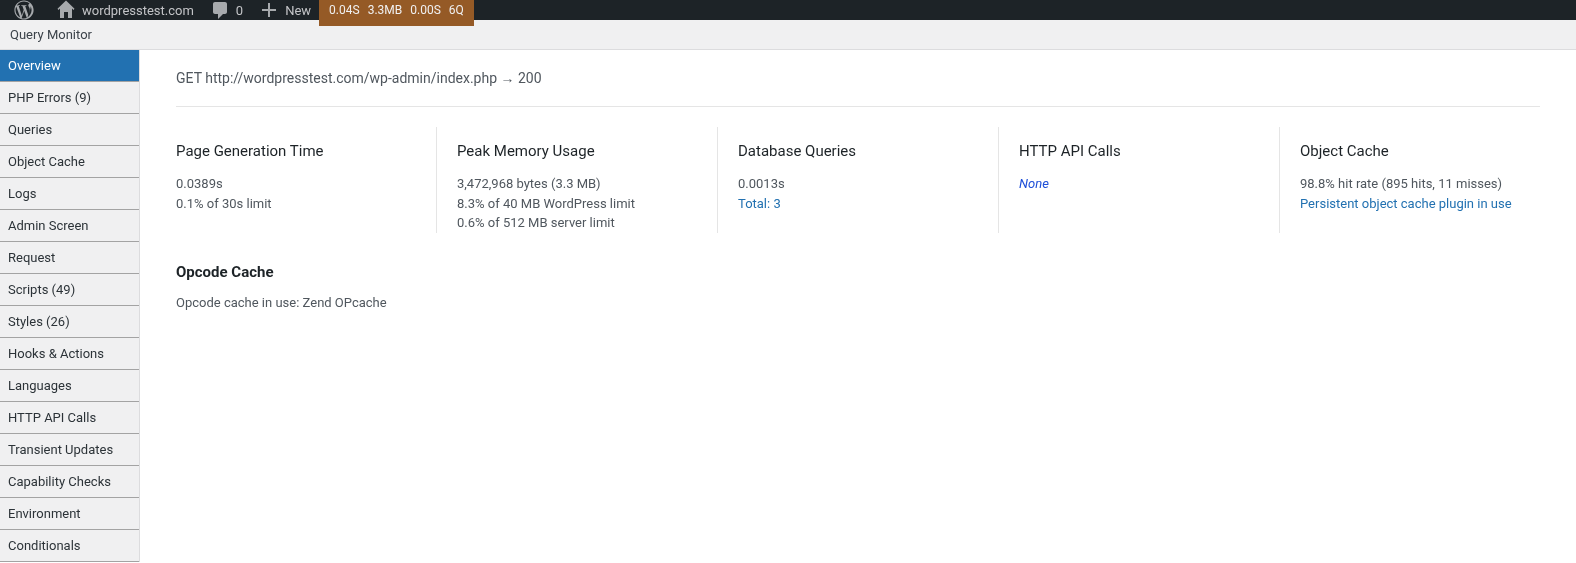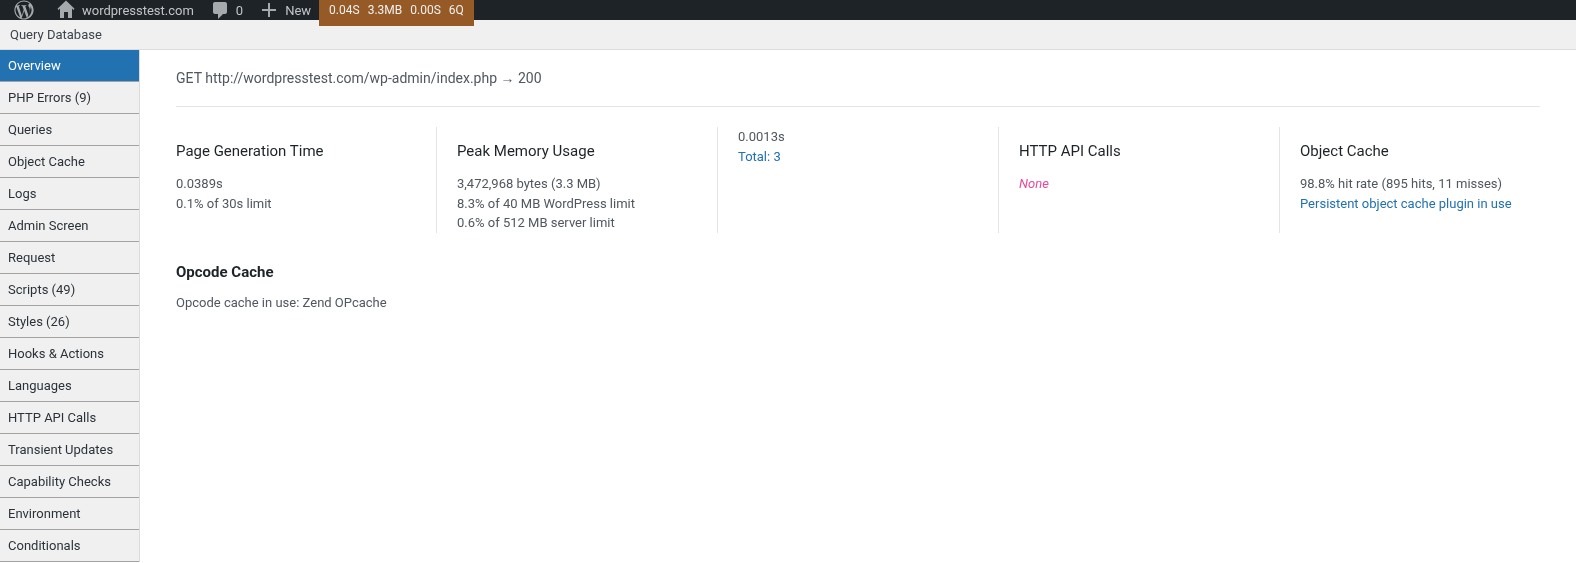--- a/index.html
+++ b/index.html
@@ -21,21 +21,21 @@
 
     .main { flex: 1; padding: 20px 36px; }
     .req-line { font-size: 14px; color: #50575e; padding-bottom: 20px; border-bottom: 1px solid #e5e5e5; margin-bottom: 20px; }
     
     .panels { display: flex; gap: 0; margin-bottom: 30px; }
     .panel { flex: 1; padding: 0 20px; border-right: 1px solid #e5e5e5; min-height: 100px; }
     .panel:first-child { padding-left: 0; }
     .panel:last-child { border-right: none; padding-right: 0; }
     .panel h3 { font-size: 15px; font-weight: 400; color: #1d2327; margin-bottom: 14px; margin-top: 15px; }
     .panel p { font-size: 13px; color: #50575e; line-height: 1.5; }
-    .panel .em { font-style: italic; color: #ec4899; }
+    .panel .em { font-style: italic; color: #1d4ed8; }
     .panel a { color: #2271b1; text-decoration: none; cursor: pointer; }
 
     .section2 h3 { font-size: 15px; font-weight: 700; color: #1d2327; margin-bottom: 14px; }
     .section2 p { font-size: 13px; color: #50575e; }
   </style>
 </head>
 <body>
 
 <div class="adminbar">
   <div class="ab-item">
@@ -70,21 +70,21 @@
     <span>New</span>
   </div>
   <div class="qm-stats">
     <span>0.04S</span>
     <span>3.3MB</span>
     <span>0.00S</span>
     <span>6Q</span>
   </div>
 </div>
 
-<div class="qm-title">Query Database</div>
+<div class="qm-title">Query Monitor</div>
 
 <div class="wrap">
   <div class="sidebar">
     <div class="item active"><span>Overview</span></div>
     <div class="item"><span>PHP Errors (9)</span></div>
     <div class="item"><span>Queries</span></div>
     <div class="item"><span>Object Cache</span></div>
     <div class="item"><span>Logs</span></div>
     <div class="item"><span>Admin Screen</span></div>
     <div class="item"><span>Request</span></div>
@@ -108,20 +108,21 @@
         <p>0.0389s</p>
         <p>0.1% of 30s limit</p>
       </div>
       <div class="panel">
         <h3>Peak Memory Usage</h3>
         <p>3,472,968 bytes (3.3 MB)</p>
         <p>8.3% of 40 MB WordPress limit</p>
         <p>0.6% of 512 MB server limit</p>
       </div>
       <div class="panel">
+        <h3>Database Queries</h3>
         <p>0.0013s</p>
         <p><a>Total: 3</a></p>
       </div>
       <div class="panel">
         <h3>HTTP API Calls</h3>
         <p class="em">None</p>
       </div>
       <div class="panel">
         <h3>Object Cache</h3>
         <p>98.8% hit rate (895 hits, 11 misses)</p>

